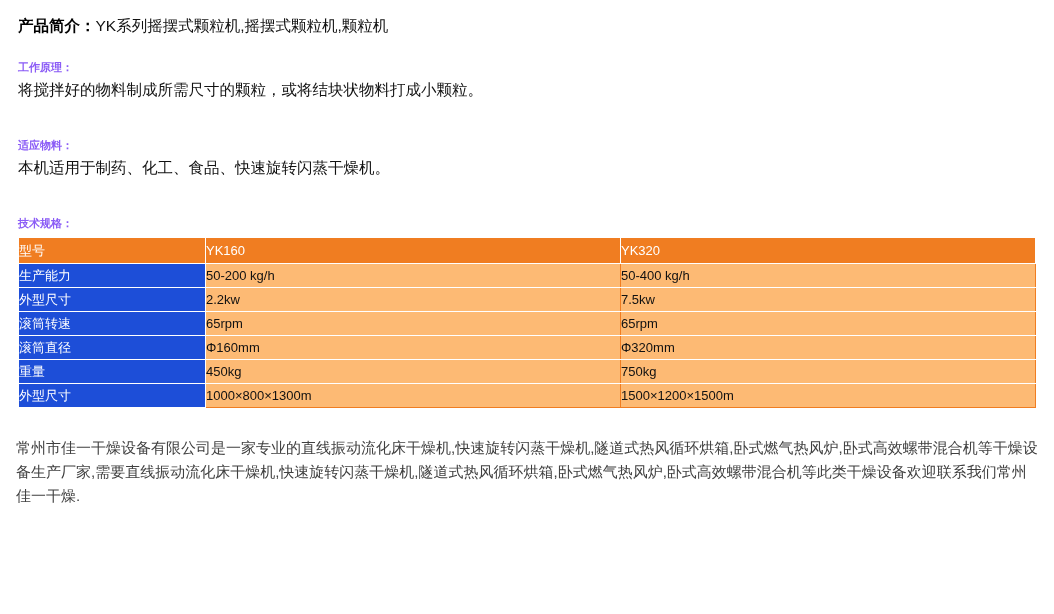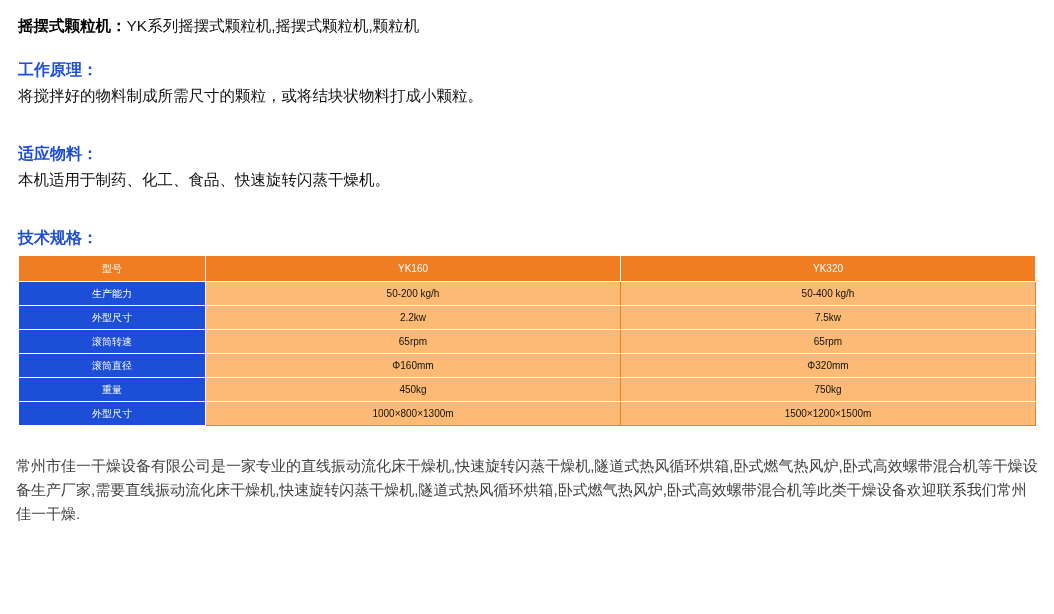--- a/index.html
+++ b/index.html
@@ -29,41 +29,41 @@
     line-height: 1.55;
     font-size: 15.5px;
     color: #111;
   }
   .lead {
     font-weight: bold;
     color: #000;
   }
   .section-title {
     font-weight: bold;
-    font-size: 16px;
-    color: #1d4ed8;
+    font-size: 11px;
+    color: #8b5cf6;
   }
   .top-block {
     padding-top: 14px;
   }
   .gap-lg { height: 22px; }
   .gap-md { height: 14px; }
   .gap-sm { height: 6px; }
   .gap-xs { height: 3px; }
 
   table.spec {
     border-collapse: collapse;
     width: 1018px;
     margin: 0 18px;
     table-layout: fixed;
   }
   table.spec td {
     border: 1px solid #ffffff;
-    text-align: center;
-    font-size: 10px;
+    text-align: left;
+    font-size: 13px;
     height: 21px;
     padding: 1px 0;
   }
   table.spec tr.header td {
     background: #f07d21;
     color: #ffffff;
     font-weight: normal;
     height: 23px;
   }
   table.spec td.label {
@@ -89,21 +89,21 @@
     color: #404040;
   }
 </style>
 </head>
 <body>
 
 <div class="page">
 
   <div class="block top-block">
     <div class="para">
-      <span class="lead">摇摆式颗粒机：</span><span>YK系列摇摆式颗粒机,摇摆式颗粒机,颗粒机</span>
+      <span class="lead">产品简介：</span><span>YK系列摇摆式颗粒机,摇摆式颗粒机,颗粒机</span>
     </div>
   </div>
 
 
   <div class="gap-lg"></div>
 
   <div class="block">
     <div class="section-title">工作原理：</div>
     <div class="gap-xs"></div>
     <div class="para">将搅拌好的物料制成所需尺寸的颗粒，或将结块状物料打成小颗粒。</div>

